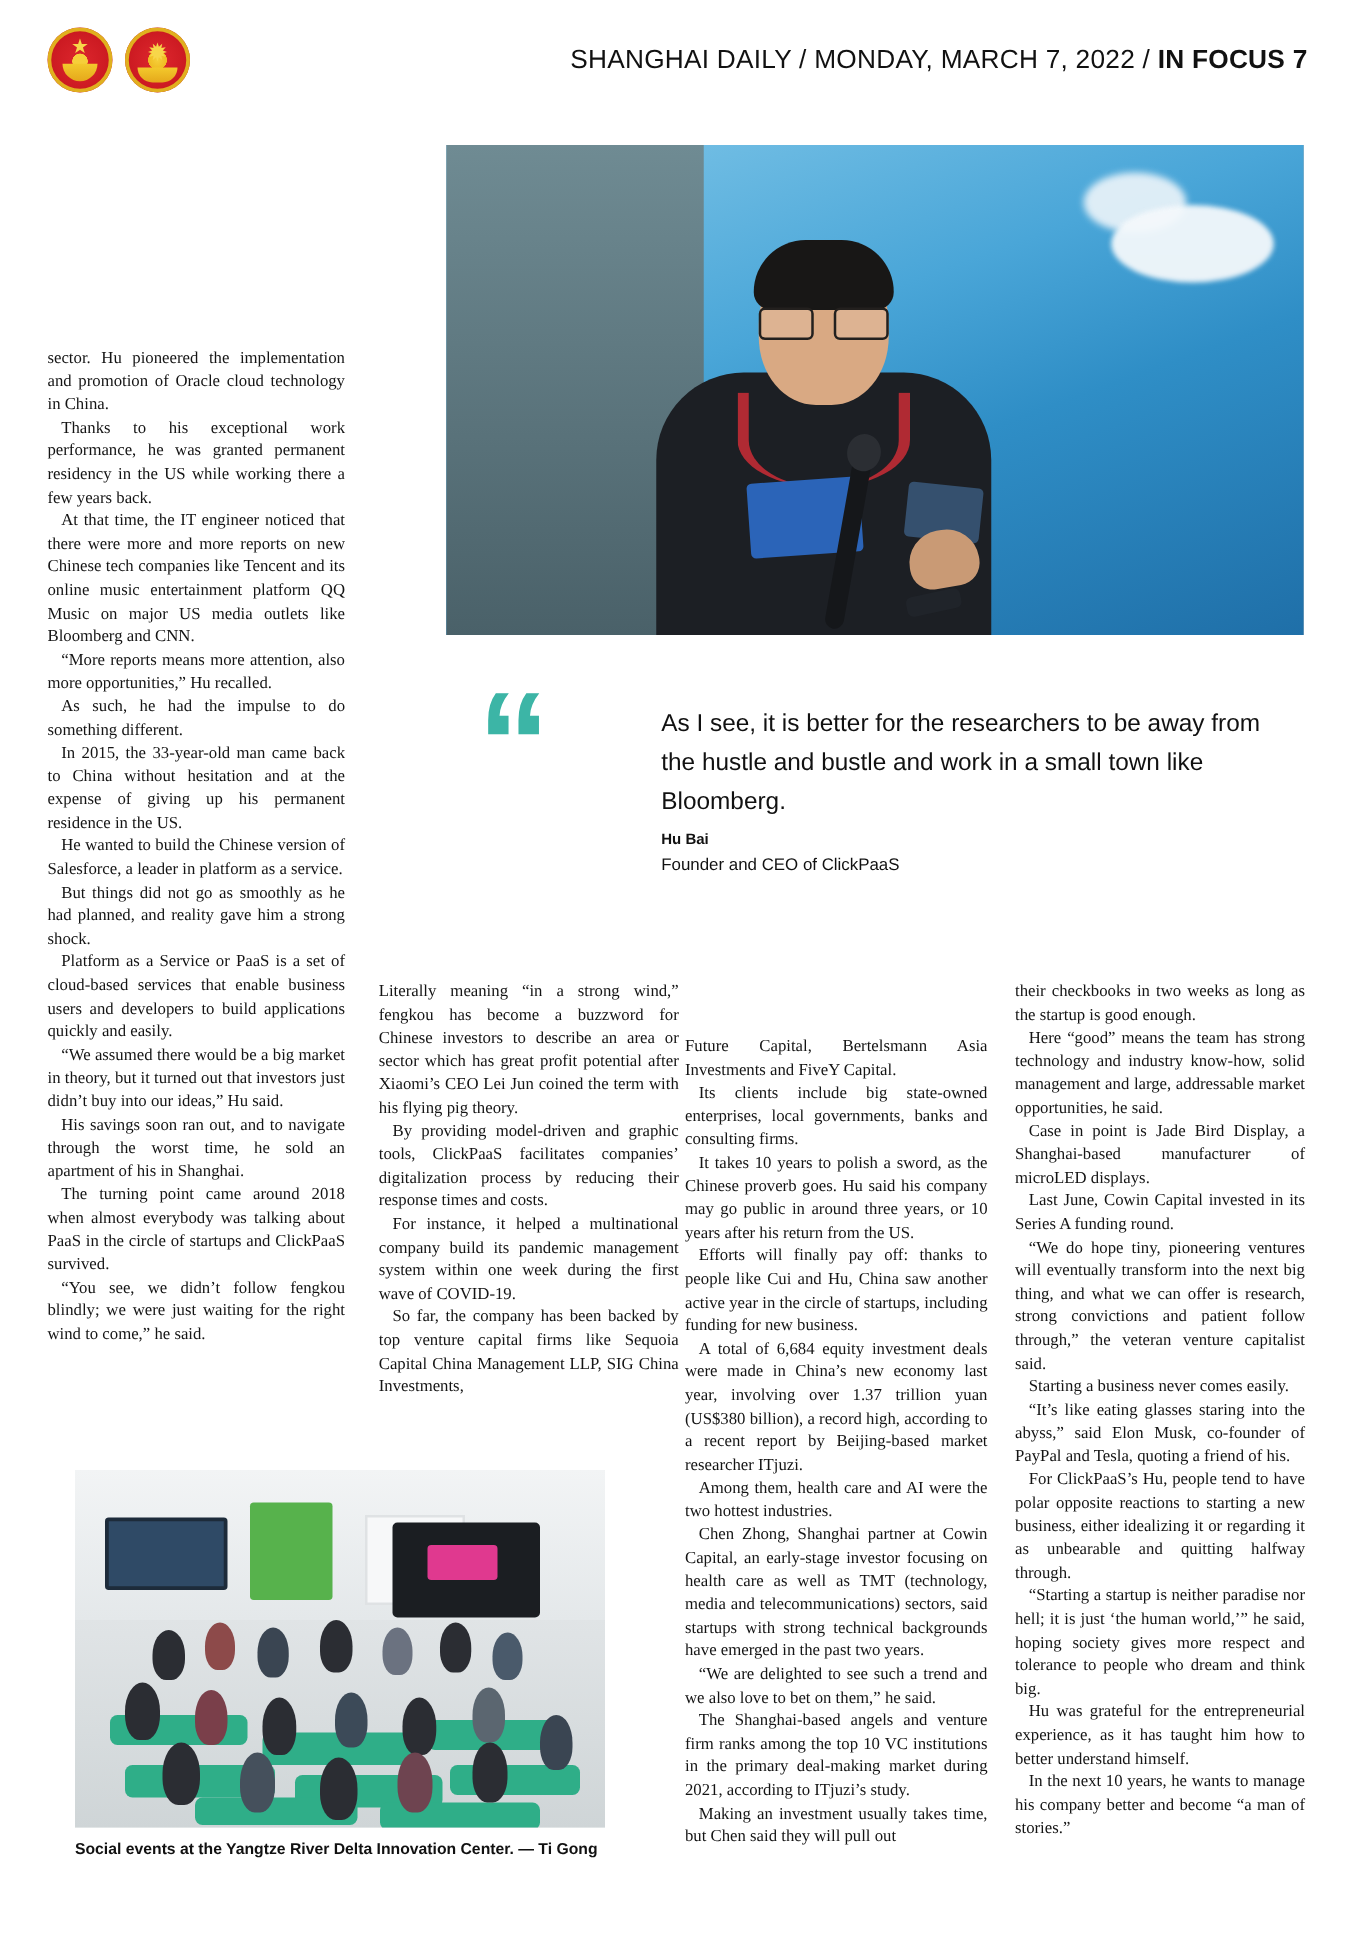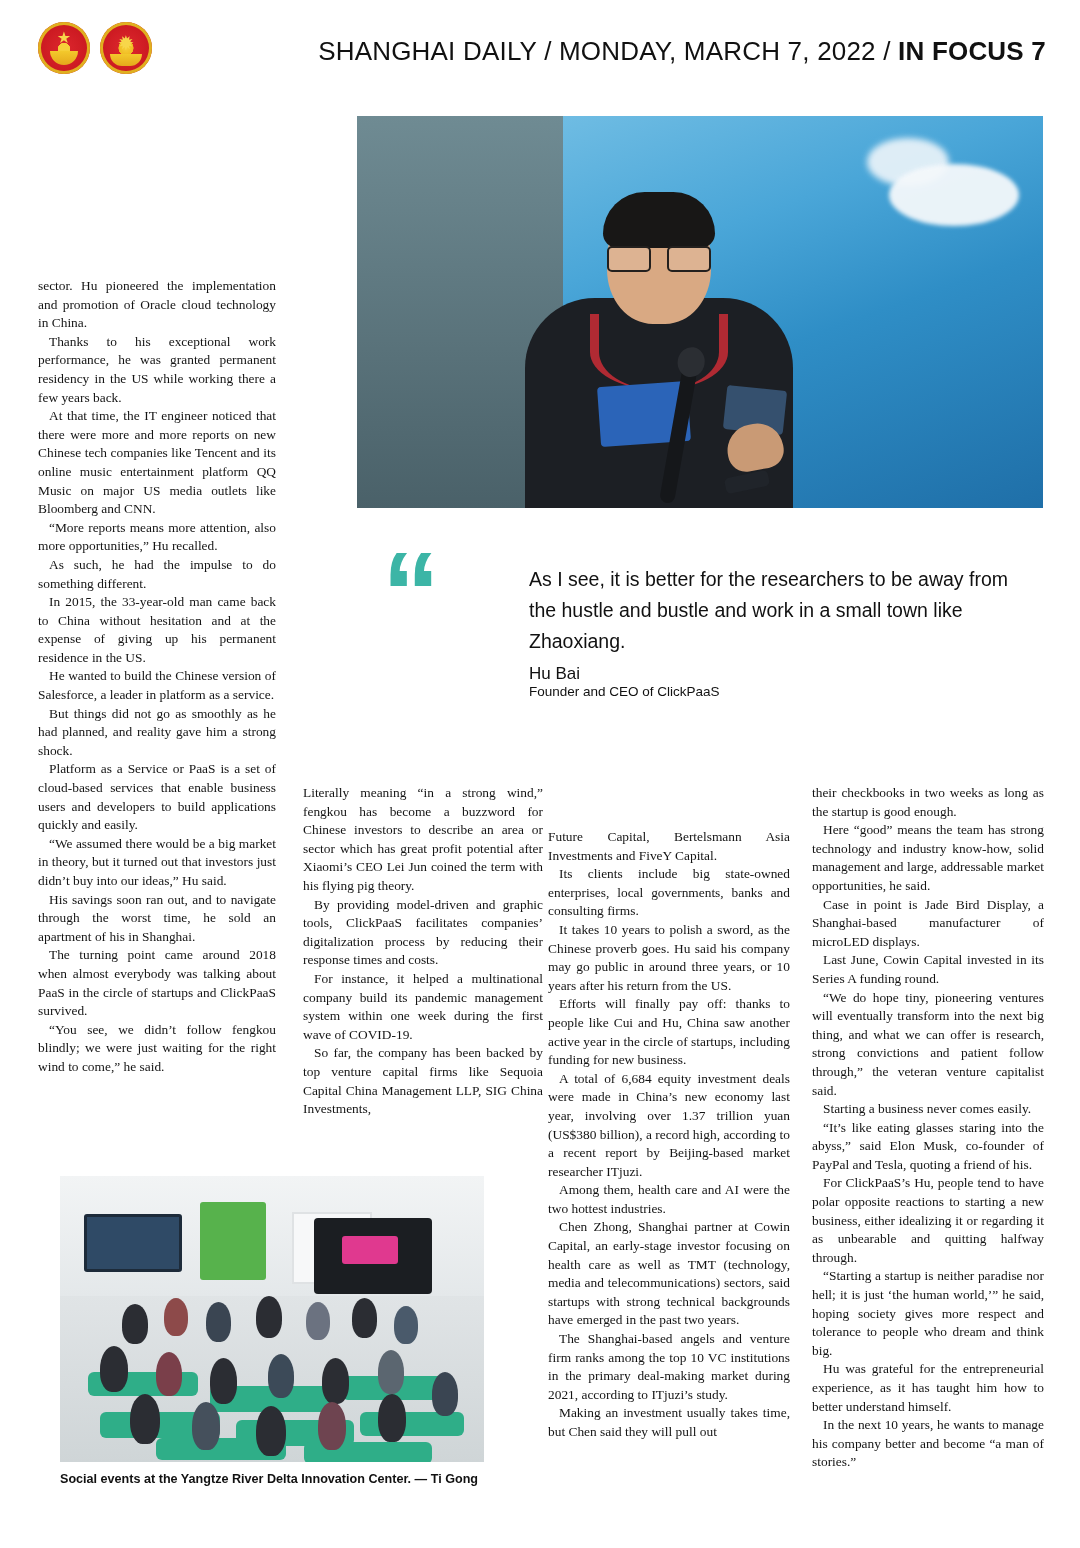--- a/index.html
+++ b/index.html
@@ -76,21 +76,21 @@
     left: 10px; right: 10px; bottom: 8px;
     height: 12px;
     border-radius: 0 0 18px 18px;
     background: linear-gradient(#f3c92c, #e5a81b);
   }
   .header-line {
     position: absolute;
     right: 34px;
     top: 36px;
     font-family: "Liberation Sans", sans-serif;
-    font-size: 26px;
+    font-size: 21px;
     letter-spacing: 0.2px;
     color: #111;
     white-space: nowrap;
   }
   .header-line .bold { font-weight: bold; }
 
   
   .top-photo {
     position: absolute;
     left: 357px;
@@ -259,22 +259,22 @@
     font-family: "Liberation Sans", sans-serif;
     font-size: 19.5px;
     line-height: 31px;
     color: #111;
   }
   .quote-name {
     position: absolute;
     left: 172px;
     top: 118px;
     font-family: "Liberation Sans", sans-serif;
-    font-size: 17px;
-    font-weight: normal;
+    font-size: 12px;
+    font-weight: bold;
     color: #111;
   }
   .quote-role {
     position: absolute;
     left: 172px;
     top: 138px;
     font-family: "Liberation Sans", sans-serif;
     font-size: 13.5px;
     color: #111;
   }
@@ -385,21 +385,21 @@
     <div class="tp-hair"></div>
     <div class="tp-glasses"></div>
     <div class="tp-mic"></div>
     <div class="tp-hand"></div>
     <div class="tp-watch"></div>
   </div>
 </div>
 
 <div class="pullquote">
   <div class="quote-mark">“</div>
-  <div class="quote-text">As I see, it is better for the researchers to be away from the hustle and bustle and work in a small town like Zhaoxiang.</div>
+  <div class="quote-text">As I see, it is better for the researchers to be away from the hustle and bustle and work in a small town like Bloomberg.</div>
   <div class="quote-name">Hu Bai</div>
   <div class="quote-role">Founder and CEO of ClickPaaS</div>
 </div>
 
 <div class="col" id="col1">
     <p class="first">sector. Hu pioneered the implementation and promotion of Oracle cloud technology in China.</p>
     <p>Thanks to his exceptional work performance, he was granted permanent residency in the US while working there a few years back.</p>
     <p>At that time, the IT engineer noticed that there were more and more reports on new Chinese tech companies like Tencent and its online music entertainment platform QQ Music on major US media outlets like Bloomberg and CNN.</p>
     <p>“More reports means more attention, also more opportunities,” Hu recalled.</p>
     <p>As such, he had the impulse to do something different.</p>
@@ -419,20 +419,21 @@
     <p>So far, the company has been backed by top venture capital firms like Sequoia Capital China Management LLP, SIG China Investments,</p>
   </div>
 <div class="col" id="col3">
     <p class="first">Future Capital, Bertelsmann Asia Investments and FiveY Capital.</p>
     <p>Its clients include big state-owned enterprises, local governments, banks and consulting firms.</p>
     <p>It takes 10 years to polish a sword, as the Chinese proverb goes. Hu said his company may go public in around three years, or 10 years after his return from the US.</p>
     <p>Efforts will finally pay off: thanks to people like Cui and Hu, China saw another active year in the circle of startups, including funding for new business.</p>
     <p>A total of 6,684 equity investment deals were made in China’s new economy last year, involving over 1.37 trillion yuan (US$380 billion), a record high, according to a recent report by Beijing-based market researcher ITjuzi.</p>
     <p>Among them, health care and AI were the two hottest industries.</p>
     <p>Chen Zhong, Shanghai partner at Cowin Capital, an early-stage investor focusing on health care as well as TMT (technology, media and telecommunications) sectors, said startups with strong technical backgrounds have emerged in the past two years.</p>
+    <p>“We are delighted to see such a trend and we also love to bet on them,” he said.</p>
     <p>The Shanghai-based angels and venture firm ranks among the top 10 VC institutions in the primary deal-making market during 2021, according to ITjuzi’s study.</p>
     <p>Making an investment usually takes time, but Chen said they will pull out</p>
   </div>
 <div class="col" id="col4">
     <p class="first">their checkbooks in two weeks as long as the startup is good enough.</p>
     <p>Here “good” means the team has strong technology and industry know-how, solid management and large, addressable market opportunities, he said.</p>
     <p>Case in point is Jade Bird Display, a Shanghai-based manufacturer of microLED displays.</p>
     <p>Last June, Cowin Capital invested in its Series A funding round.</p>
     <p>“We do hope tiny, pioneering ventures will eventually transform into the next big thing, and what we can offer is research, strong convictions and patient follow through,” the veteran venture capitalist said.</p>
     <p>Starting a business never comes easily.</p>

